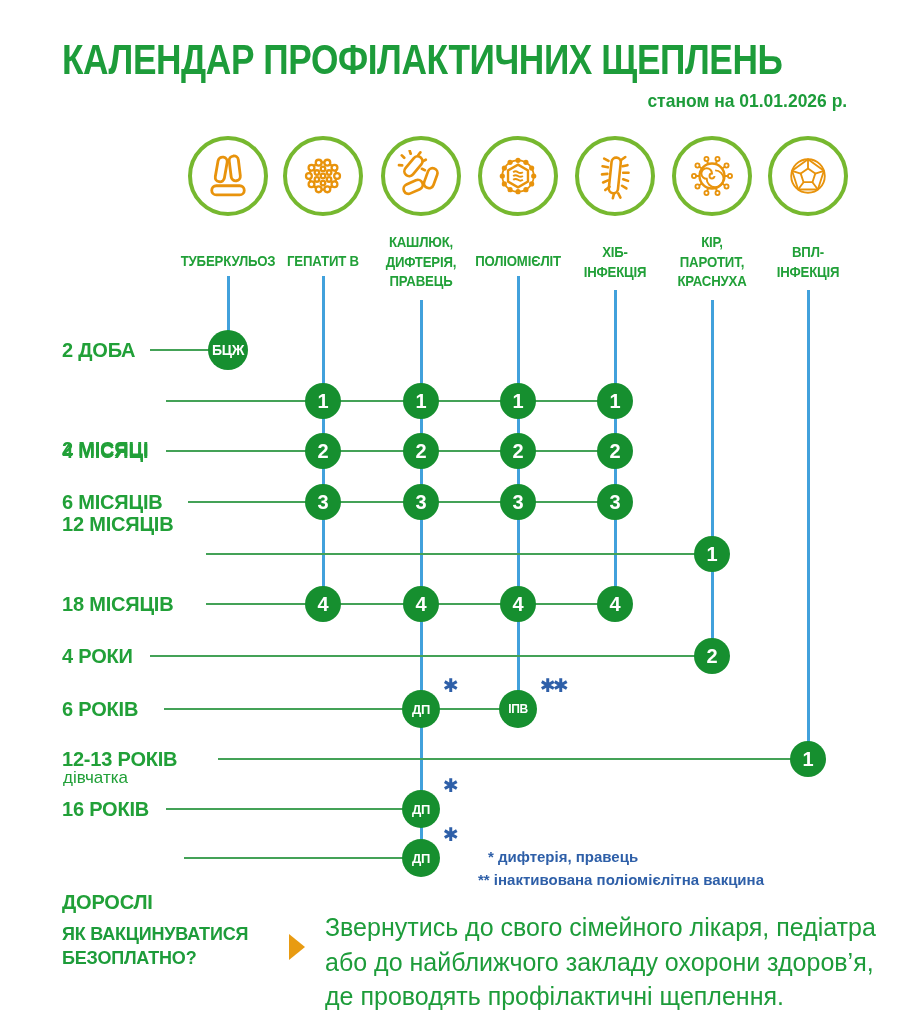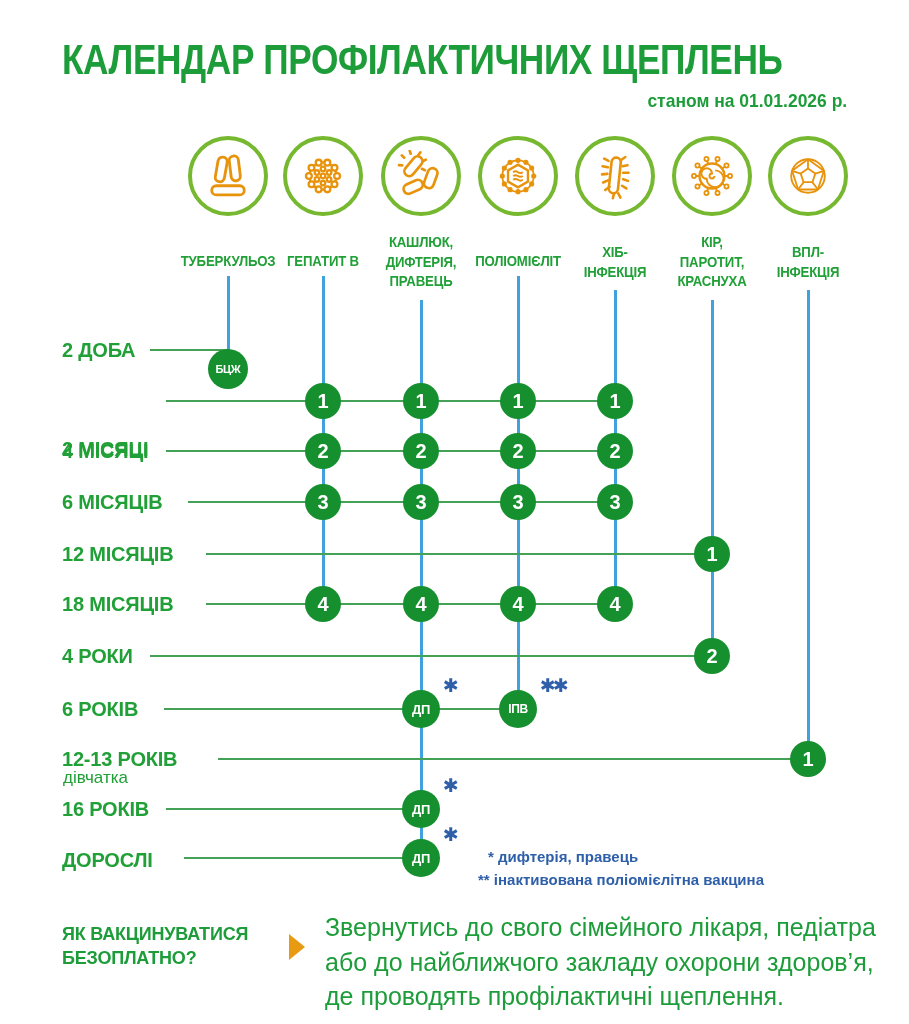--- a/index.html
+++ b/index.html
@@ -189,36 +189,36 @@
 ІНФЕКЦІЯ</div>
       <div class="vline" style="left: 806.5px; top: 290px; height: 470px;"></div>
       <div class="row-label" style="top: 350px;">2 ДОБА</div>
       <div class="hline" style="left: 150px; top: 349px; width: 78px;"></div>
       <div class="row-label" style="top: 401px; margin-top: 48px;">2 МІСЯЦІ</div>
       <div class="hline" style="left: 166px; top: 400px; width: 449px;"></div>
       <div class="row-label" style="top: 451px;">4 МІСЯЦІ</div>
       <div class="hline" style="left: 166px; top: 450px; width: 449px;"></div>
       <div class="row-label" style="top: 502px;">6 МІСЯЦІВ</div>
       <div class="hline" style="left: 188px; top: 501px; width: 427px;"></div>
-      <div class="row-label" style="top: 554px;">12 МІСЯЦІВ</div>
+      <div class="row-label" style="top: 524px;">12 МІСЯЦІВ</div>
       <div class="hline" style="left: 206px; top: 553px; width: 506px;"></div>
       <div class="row-label" style="top: 604px;">18 МІСЯЦІВ</div>
       <div class="hline" style="left: 206px; top: 603px; width: 409px;"></div>
       <div class="row-label" style="top: 656px;">4 РОКИ</div>
       <div class="hline" style="left: 150px; top: 655px; width: 562px;"></div>
       <div class="row-label" style="top: 709px;">6 РОКІВ</div>
       <div class="hline" style="left: 164px; top: 708px; width: 354px;"></div>
       <div class="row-label" style="top: 759px;">12-13 РОКІВ</div>
       <div class="row-sublabel" style="top: 768px;">дівчатка</div>
       <div class="hline" style="left: 218px; top: 758px; width: 590px;"></div>
       <div class="row-label" style="top: 809px;">16 РОКІВ</div>
       <div class="hline" style="left: 166px; top: 808px; width: 256px;"></div>
-      <div class="row-label" style="top: 860px;">ДОРОСЛІ</div>
+      <div class="row-label" style="top: 902px;">ДОРОСЛІ</div>
       <div class="hline" style="left: 184px; top: 857px; width: 238px;"></div>
-      <div class="dose" style="left: 208px; top: 349px; width: 40px; height: 40px; font-size: 11px;">БЦЖ</div>
+      <div class="dose" style="left: 208px; top: 330px; width: 40px; height: 40px; font-size: 14px;">БЦЖ</div>
       <div class="dose" style="left: 305px; top: 383px; width: 36px; height: 36px; font-size: 20px;">1</div>
       <div class="dose" style="left: 403px; top: 383px; width: 36px; height: 36px; font-size: 20px;">1</div>
       <div class="dose" style="left: 500px; top: 383px; width: 36px; height: 36px; font-size: 20px;">1</div>
       <div class="dose" style="left: 597px; top: 383px; width: 36px; height: 36px; font-size: 20px;">1</div>
       <div class="dose" style="left: 305px; top: 433px; width: 36px; height: 36px; font-size: 20px;">2</div>
       <div class="dose" style="left: 403px; top: 433px; width: 36px; height: 36px; font-size: 20px;">2</div>
       <div class="dose" style="left: 500px; top: 433px; width: 36px; height: 36px; font-size: 20px;">2</div>
       <div class="dose" style="left: 597px; top: 433px; width: 36px; height: 36px; font-size: 20px;">2</div>
       <div class="dose" style="left: 305px; top: 484px; width: 36px; height: 36px; font-size: 20px;">3</div>
       <div class="dose" style="left: 403px; top: 484px; width: 36px; height: 36px; font-size: 20px;">3</div>

